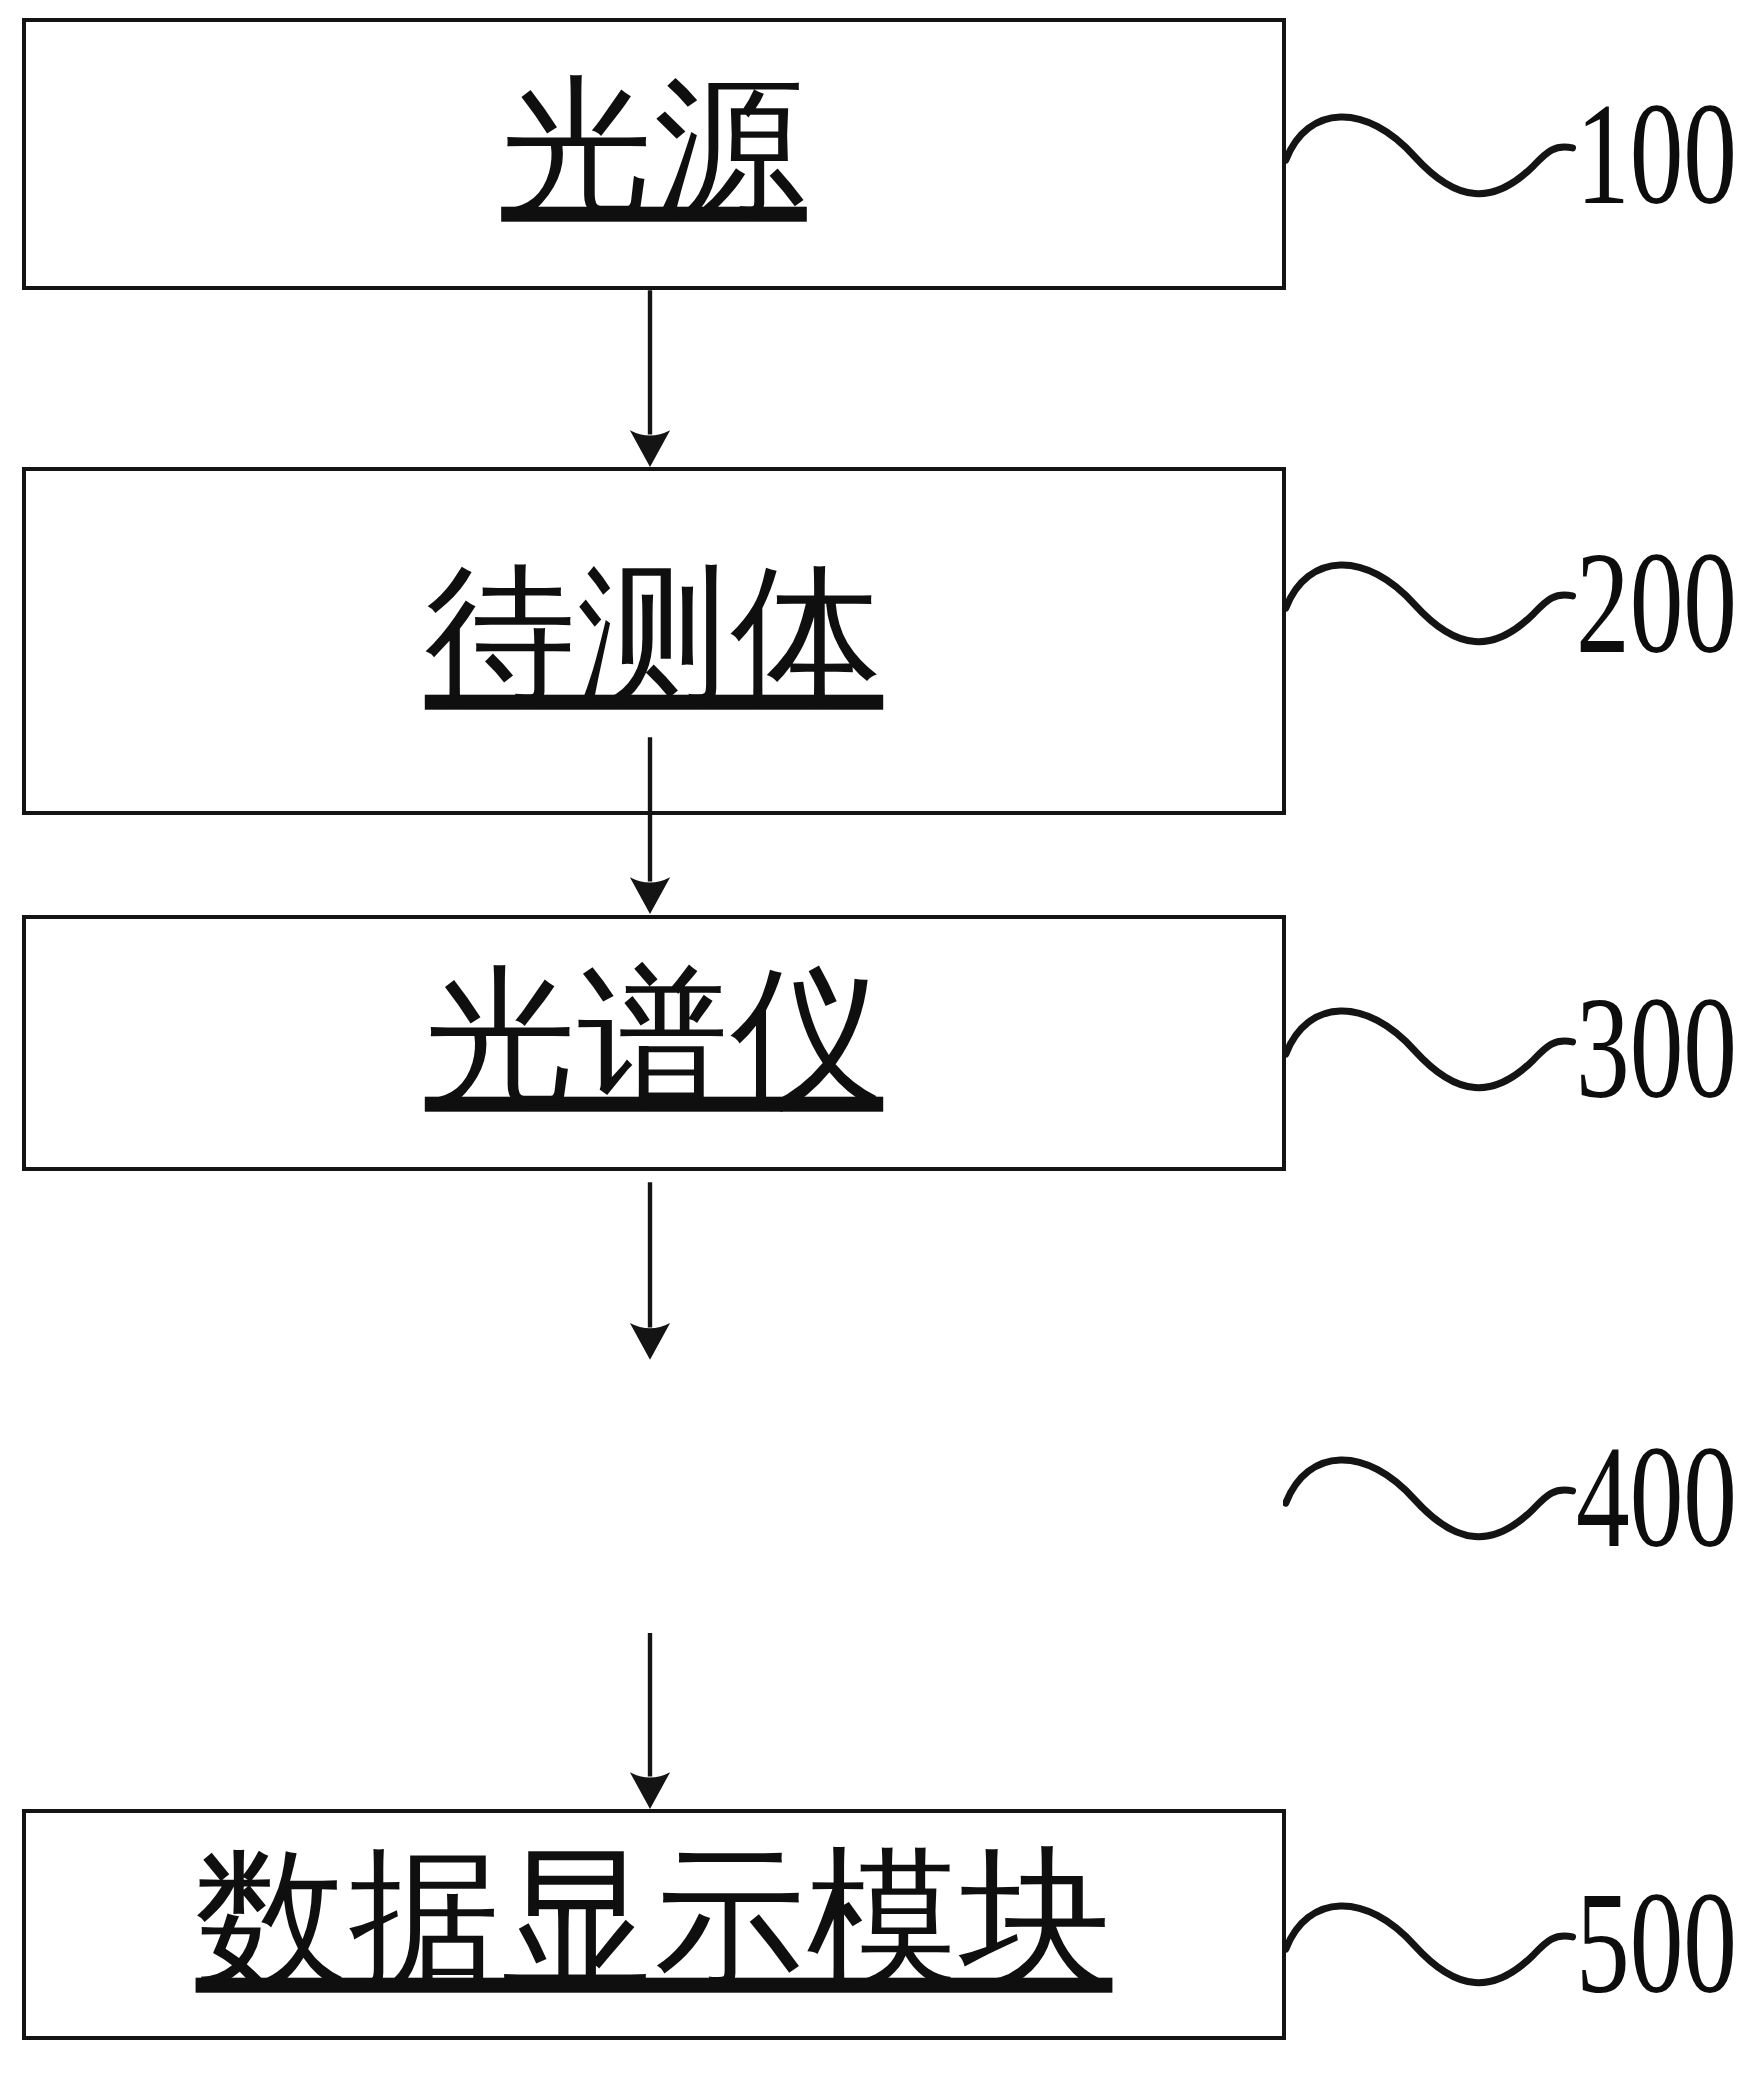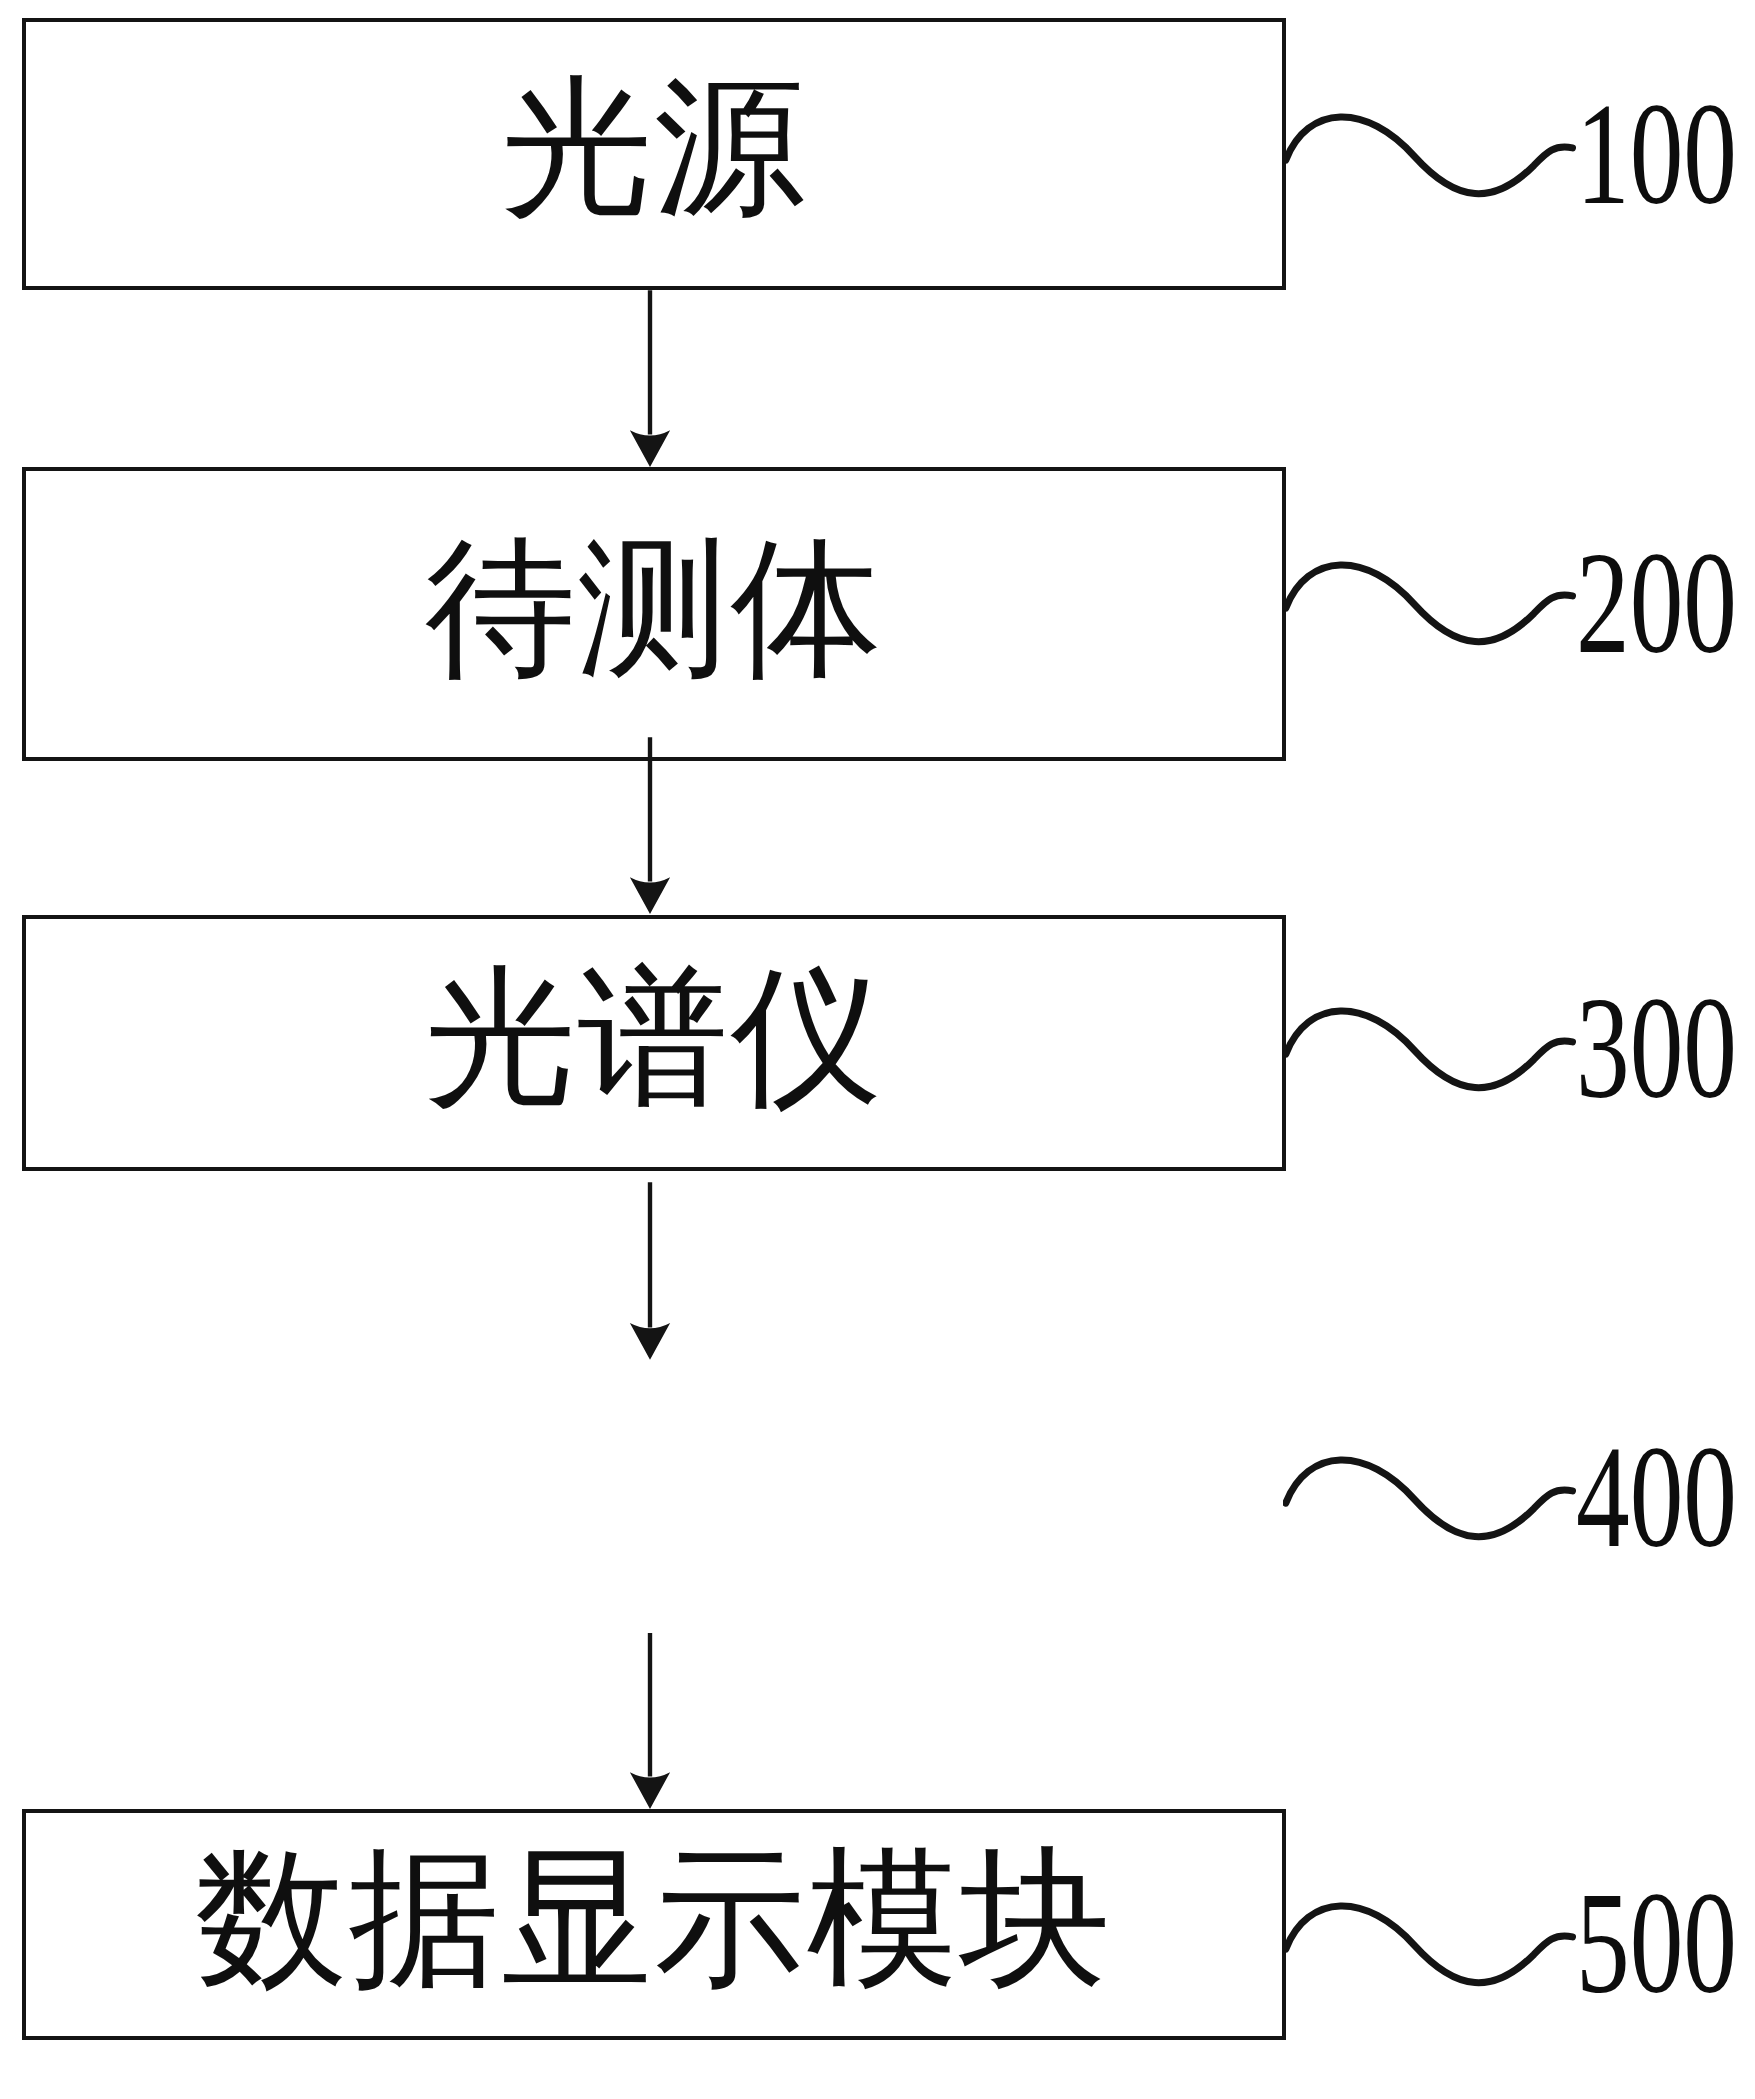--- a/index.html
+++ b/index.html
@@ -27,20 +27,21 @@
     justify-content: center;
   }
   .block-label {
     font-family: "Liberation Serif", "DejaVu Serif", serif;
     font-size: 151px;
     color: #0f0f0f;
     letter-spacing: 1.8px;
     white-space: nowrap;
     line-height: 1;
     transform: translateY(-5.3px);
+    text-decoration: underline;
   }
   .flow-arrow {
     position: absolute;
     left: 629px;
     width: 42px;
   }
   .leader-wave {
     position: absolute;
     left: 1283px;
     width: 294px;
@@ -73,21 +74,21 @@
   <svg class="leader-wave" style="top:97px;" viewBox="0 0 335 130" aria-hidden="true">
     <path d="M 3 72 C 28 8, 95 6, 150 68 C 198 121, 240 124, 286 78 C 301 62, 310 54, 330 58" fill="none" stroke="#141414" stroke-width="8" stroke-linecap="round"></path>
   </svg>
   <div class="ref-number" style="top:79px;">100</div>
 
   <svg class="flow-arrow" style="top:290px; height:177px;" viewBox="-24 0 48 202" aria-hidden="true">
     <line x1="0" y1="0" x2="0" y2="165" stroke="#141414" stroke-width="5"></line>
     <path d="M -23 160 Q 0 172 23 160 L 0 202 Z" fill="#141414"></path>
   </svg>
 
-  <div class="block" style="top:467px; height:294px;">
+  <div class="block" style="top:467px; height:348px;">
     <span class="block-label">待测体</span>
   </div>
   <svg class="leader-wave" style="top:545px;" viewBox="0 0 335 130" aria-hidden="true">
     <path d="M 3 72 C 28 8, 95 6, 150 68 C 198 121, 240 124, 286 78 C 301 62, 310 54, 330 58" fill="none" stroke="#141414" stroke-width="8" stroke-linecap="round"></path>
   </svg>
   <div class="ref-number" style="top:528px;">200</div>
 
   <svg class="flow-arrow" style="top:737px; height:177px;" viewBox="-24 0 48 202" aria-hidden="true">
     <line x1="0" y1="0" x2="0" y2="165" stroke="#141414" stroke-width="5"></line>
     <path d="M -23 160 Q 0 172 23 160 L 0 202 Z" fill="#141414"></path>

